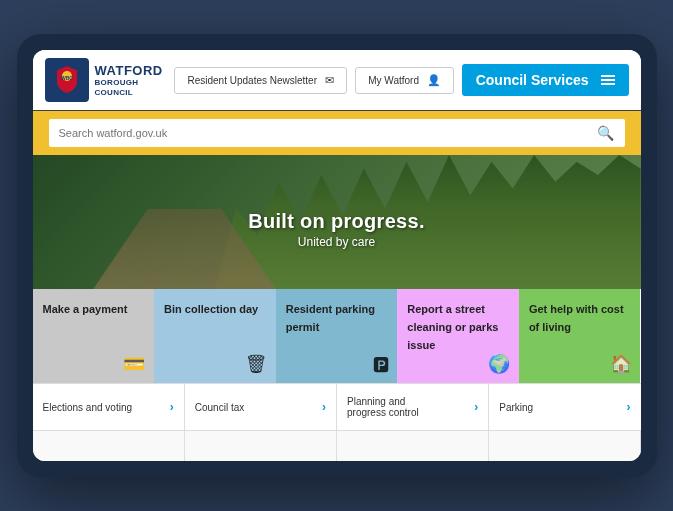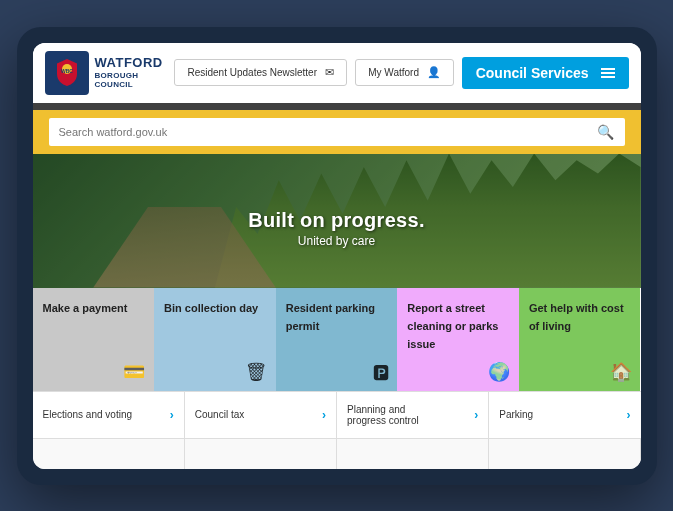--- a/index.html
+++ b/index.html
@@ -23,21 +23,21 @@
       overflow: hidden;
       background: #fff;
     }
     
     .header {
       background: #fff;
       display: flex;
       align-items: center;
       padding: 8px 12px;
       gap: 8px;
-      border-bottom: 7px solid #404040;
+      border-bottom: 1px solid #404040;
     }
     .logo-area {
       display: flex;
       align-items: center;
       gap: 6px;
       flex-shrink: 0;
     }
     .logo-badge {
       width: 44px;
       height: 44px;
@@ -183,21 +183,21 @@
       font-weight: normal;
       margin-top: 2px;
     }
     
     .tiles-row {
       display: flex;
       gap: 0;
     }
     .tile {
       flex: 1;
-      padding: 10px 10px 39px;
+      padding: 10px 10px 30px;
       position: relative;
       min-height: 90px;
     }
     .tile-label {
       font-size: 11px;
       font-weight: bold;
       line-height: 1.3;
       color: #222;
     }
     .tile-icon {

